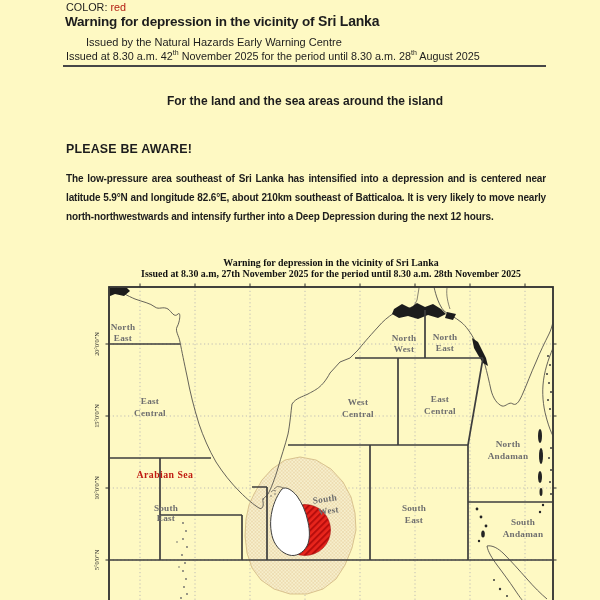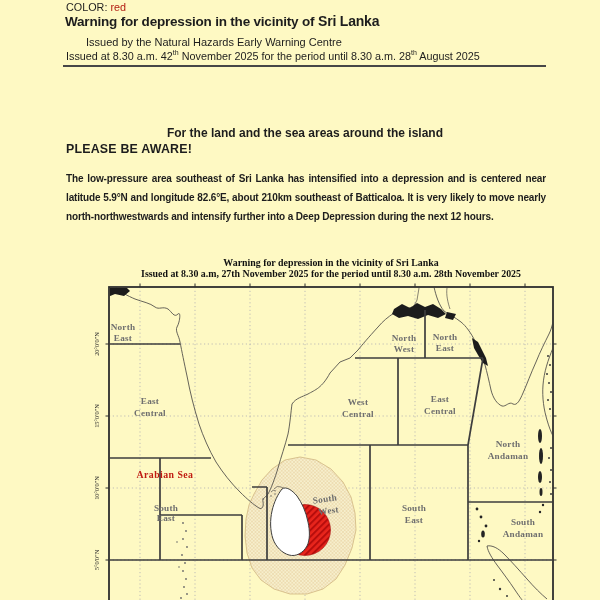--- a/index.html
+++ b/index.html
@@ -8,21 +8,21 @@
   .color-line{position:absolute;left:66px;top:1px;font-size:10.8px;}
   .color-line .red{color:#b42014;}
   .doc-title{position:absolute;left:65px;top:13px;margin:0;font-size:13.5px;font-weight:700;
              letter-spacing:-.2px;white-space:nowrap;}
   .doc-title .title-region{font-size:14px;}
   .issued-by{position:absolute;left:66px;top:36px;font-size:11px;margin-left:20px;}
   .issued-at{position:absolute;left:66px;top:50px;font-size:10.8px;}
   .issued-at sup{font-size:7px;line-height:0;}
   .doc-hr{position:absolute;left:63px;top:65px;width:483px;height:2.4px;background:#474747;}
   .scope-line{position:absolute;left:60px;top:94px;width:490px;text-align:center;
-              font-weight:700;font-size:12px;margin-top:32px;}
+              font-weight:700;font-size:12px;}
   .aware{position:absolute;left:66px;top:142px;font-weight:700;font-size:12.4px;letter-spacing:.2px;}
   .body-para{position:absolute;left:66px;top:169px;width:480px;margin:0;font-weight:700;
              font-size:10px;line-height:19.2px;text-align:justify;letter-spacing:-.15px;}
   .map-title{position:absolute;left:100px;top:257px;width:462px;text-align:center;
              font-family:"Liberation Serif",serif;font-weight:700;font-size:9.9px;line-height:11.4px;
              color:#111;}
   .map-title .underline{}
   svg.map{position:absolute;left:85px;top:283px;}
   svg text{font-family:"Liberation Serif",serif;}
   .region-label{font-weight:700;font-size:9.2px;fill:#6f6f6f;letter-spacing:.25px;text-anchor:middle;}

